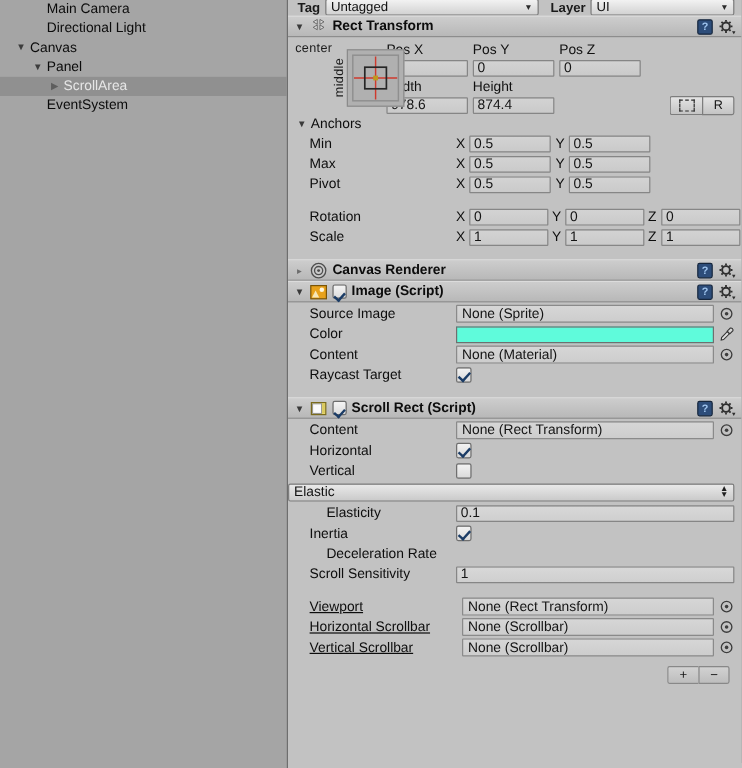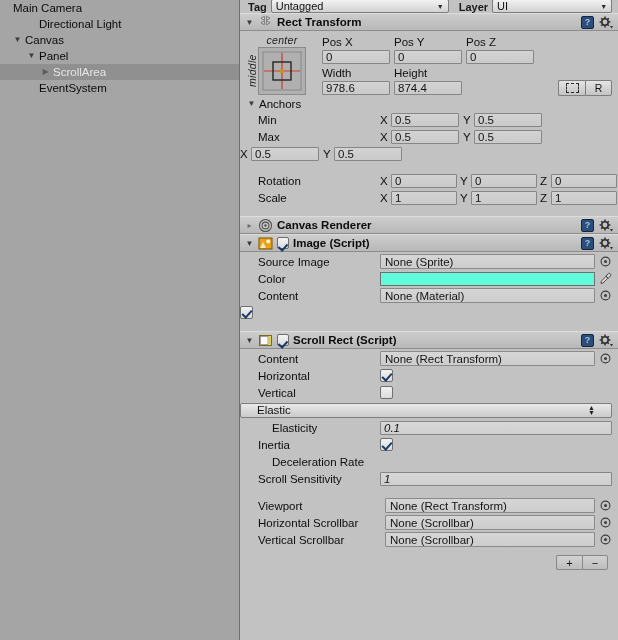--- a/index.html
+++ b/index.html
@@ -125,35 +125,35 @@
   }
   .row.tall{height:18px;}
   .lbl{
     font-size:11.5px;color:#0d0d0d;
     padding-left:18px;
     white-space:nowrap;
     box-sizing:border-box;
   }
   .lbl.indent{padding-left:32px;}
   .lbl.w140{width:140px;min-width:140px;}
-  .lbl.w145{width:145px;min-width:145px;}
+  .lbl.w145{width:145px;min-width:145px;text-decoration:underline;}
 
   .field{
     height:14px;
     background:linear-gradient(#d3d3d3,#cacaca);
     border:1px solid #868686;
     border-radius:1px;
     font-size:11.5px;line-height:12px;
     color:#141414;
     padding:0 3px;
     display:flex;align-items:center;
     box-sizing:border-box;
     overflow:hidden;white-space:nowrap;
   }
-  .field.light{background:linear-gradient(#d8d8d8,#cfcfcf);font-style:italic;}
+  .field.light{background:linear-gradient(#d8d8d8,#cfcfcf);}
 
   .axis{font-size:11.5px;color:#0d0d0d;width:11px;min-width:11px;}
 
   .objfield{
     flex:1;height:15px;
     background:linear-gradient(#d6d6d6,#cdcdcd);
     border:1px solid #8a8a8a;
     border-radius:1px;
     font-size:11.5px;color:#141414;
     padding:0 4px;display:flex;align-items:center;
@@ -175,31 +175,31 @@
     content:"";position:absolute;left:3px;top:1px;
     width:4px;height:8px;border:solid #1b3c66;border-width:0 2px 2px 0;
     transform:rotate(42deg);
   }
 
   .popup{
     flex:1;height:15px;
     background:linear-gradient(#e9e9e9,#cacaca);
     border:1px solid #7e7e7e;border-radius:2px;
     font-size:11.5px;color:#121212;
-    padding:0 16px;display:flex;align-items:center;
+    padding:0 4px;display:flex;align-items:center;
     box-sizing:border-box;
   }
   .popup .updown{
     margin-left:auto;font-size:8px;color:#1e1e1e;line-height:8px;
     display:flex;flex-direction:column;align-items:center;
   }
 
   
   .rt-top{display:flex;padding:2px 6px 0 6px;box-sizing:border-box;}
-  .anchor-widget{width:72px;min-width:72px;display:flex;flex-direction:column;font-style:italic;}
+  .anchor-widget{width:72px;min-width:72px;display:flex;flex-direction:row;}
   .anchor-caption{
     font-size:10.5px;color:#1c1c1c;text-align:center;height:13px;line-height:13px;
     letter-spacing:0.3px;
   }
   .anchor-row{display:flex;align-items:center;}
   .anchor-vert{
     writing-mode:vertical-rl;transform:rotate(180deg);
     font-size:10.5px;color:#1c1c1c;height:46px;
     display:flex;align-items:center;justify-content:center;width:12px;
     letter-spacing:0.3px;
@@ -281,21 +281,21 @@
   }
   .eyedrop{width:14px;min-width:14px;height:14px;margin-left:3px;display:flex;align-items:center;justify-content:center;}
 </style>
 </head>
 <body>
 
 <div class="screen">
 
   <div class="hierarchy">
 
-    <div class="h-row" style="">
+    <div class="h-row" style="padding-left:26px">
       <span class="h-arrow blank"></span>
       <span class="h-label">Main Camera</span>
     </div>
 
     <div class="h-row" style="padding-left:26px">
       <span class="h-arrow blank"></span>
       <span class="h-label">Directional Light</span>
     </div>
 
     <div class="h-row" style="padding-left:12px">
@@ -428,20 +428,21 @@
 
       <div class="vec-row">
         <span class="vec-lbl sub">Max</span>
         <span class="axis">X</span>
         <span class="field vec-f">0.5</span>
         <span class="axis">Y</span>
         <span class="field vec-f">0.5</span>
       </div>
 
       <div class="vec-row">
+        <span class="vec-lbl">Pivot</span>
         <span class="axis">X</span>
         <span class="field vec-f">0.5</span>
         <span class="axis">Y</span>
         <span class="field vec-f">0.5</span>
       </div>
 
       <div class="spacer10"></div>
 
       <div class="vec-row">
         <span class="vec-lbl">Rotation</span>
@@ -557,20 +558,21 @@
         <span class="objfield">None (Material)</span>
         <span class="objdot">
           <svg width="11" height="11" viewBox="0 0 11 11">
               <circle cx="5.5" cy="5.5" r="4.4" fill="none" stroke="#3d3d3d" stroke-width="1.1"></circle>
               <circle cx="5.5" cy="5.5" r="1.5" fill="#3d3d3d"></circle>
             </svg>
         </span>
       </div>
 
       <div class="row">
+        <span class="lbl w140">Raycast Target</span>
         <span class="chk on"></span>
       </div>
       <div class="spacer6"></div>
     </div>
 
     <div class="comp-header">
       <span class="foldout">▼</span>
       <span class="comp-icon">
         <svg width="15" height="15" viewBox="0 0 15 15">
           <rect x="1.5" y="2.5" width="12" height="10" fill="#efe07a" stroke="#7a6b1c" stroke-width="1"></rect>

